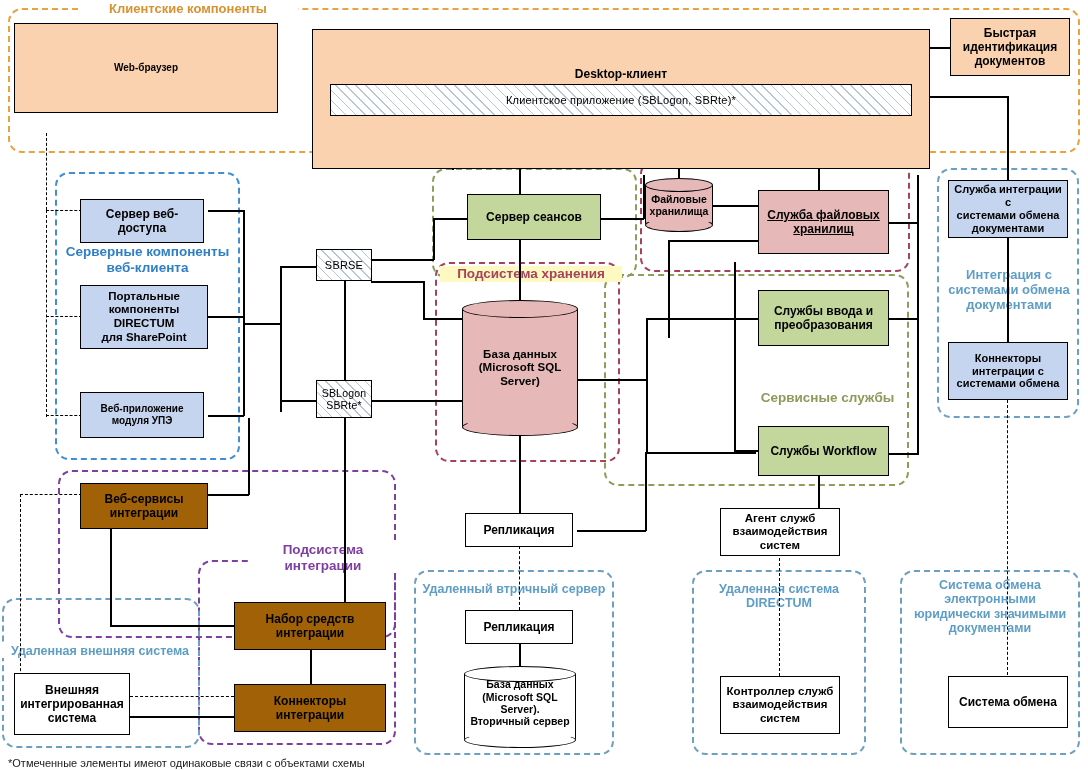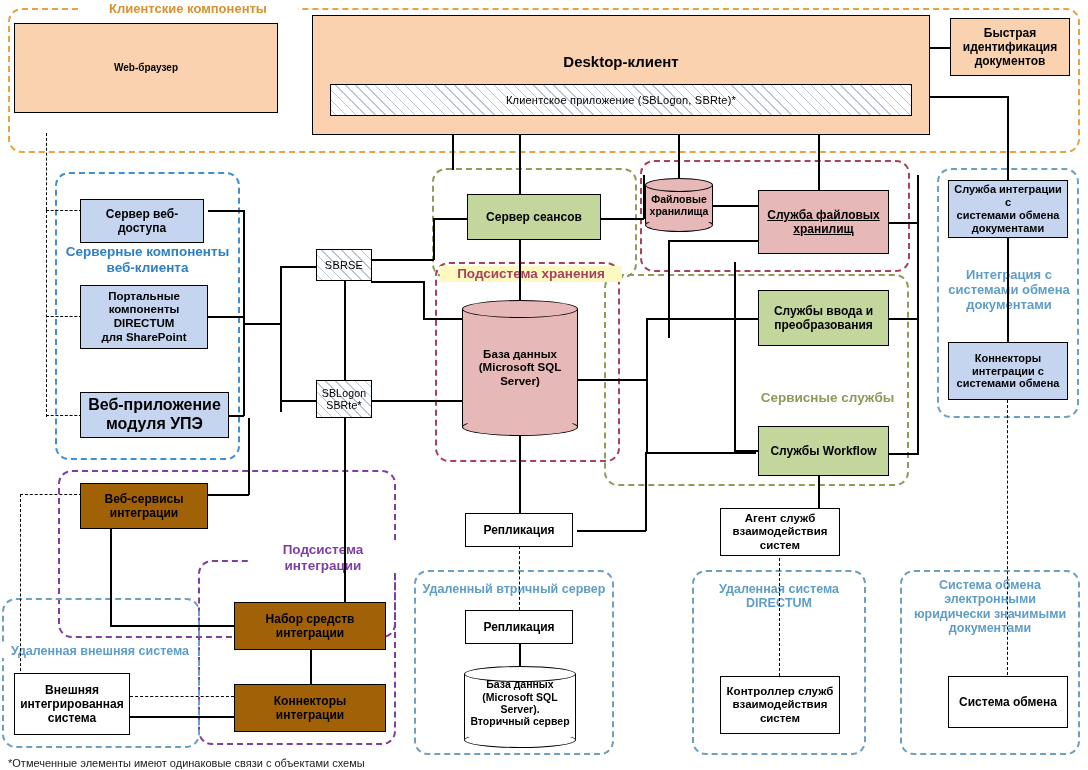--- a/index.html
+++ b/index.html
@@ -188,35 +188,35 @@
 
   <div class="ln lnv" style="left:310px;top:650px;height:35px;"></div>
 
   <div class="dash-h" style="left:20px;top:494px;width:62px;"></div>
   <div class="dash-v" style="left:20px;top:494px;height:202px;"></div>
   <div class="dash-h" style="left:130px;top:696px;width:104px;"></div>
   <div class="ln lnh" style="left:130px;top:716px;width:104px;"></div>
 
   <div class="node n-orange" style="left:14px;top:23px;width:264px;height:90px;font-size:10px;">Web-браузер</div>
 
-  <div class="node n-orange" style="left:312px;top:15px;width:618px;height:120px;font-size:15px;align-items:flex-start;padding-top:37px;">Desktop-клиент</div>
+  <div class="node n-orange" style="left:312px;top:29px;width:618px;height:140px;font-size:12px;align-items:flex-start;padding-top:37px;">Desktop-клиент</div>
 
   <div class="node n-hatch" style="left:330px;top:84px;width:582px;height:32px;font-size:11px;z-index:7;">Клиентское приложение (SBLogon, SBRte)*</div>
 
   <div class="node n-orange" style="left:950px;top:18px;width:120px;height:58px;font-size:12px;white-space:pre-line;">Быстрая
 идентификация
 документов</div>
 
   <div class="node n-blue" style="left:80px;top:180px;width:124px;height:44px;font-size:12px;margin-top:19px;">Сервер веб-доступа</div>
 
   <div class="node n-blue" style="left:80px;top:285px;width:128px;height:64px;font-size:11.5px;white-space:pre-line;">Портальные
 компоненты DIRECTUM
 для SharePoint</div>
 
-  <div class="node n-blue" style="left:80px;top:392px;width:149px;height:46px;font-size:16px;white-space:pre-line;">Веб-приложение
+  <div class="node n-blue" style="left:80px;top:392px;width:124px;height:46px;font-size:10px;white-space:pre-line;">Веб-приложение
 модуля УПЭ</div>
 
   <div class="node n-hatch" style="left:316px;top:249px;width:56px;height:32px;font-size:11px;">SBRSE</div>
 
   <div class="node n-hatch" style="left:316px;top:380px;width:56px;height:38px;font-size:10.5px;white-space:pre-line;">SBLogon
 SBRte*</div>
 
   <div class="node n-green" style="left:467px;top:194px;width:134px;height:46px;font-size:12px;">Сервер сеансов</div>
 
   <div class="cyl cyl-pink" style="left:462px;top:300px;width:116px;height:136px;">

